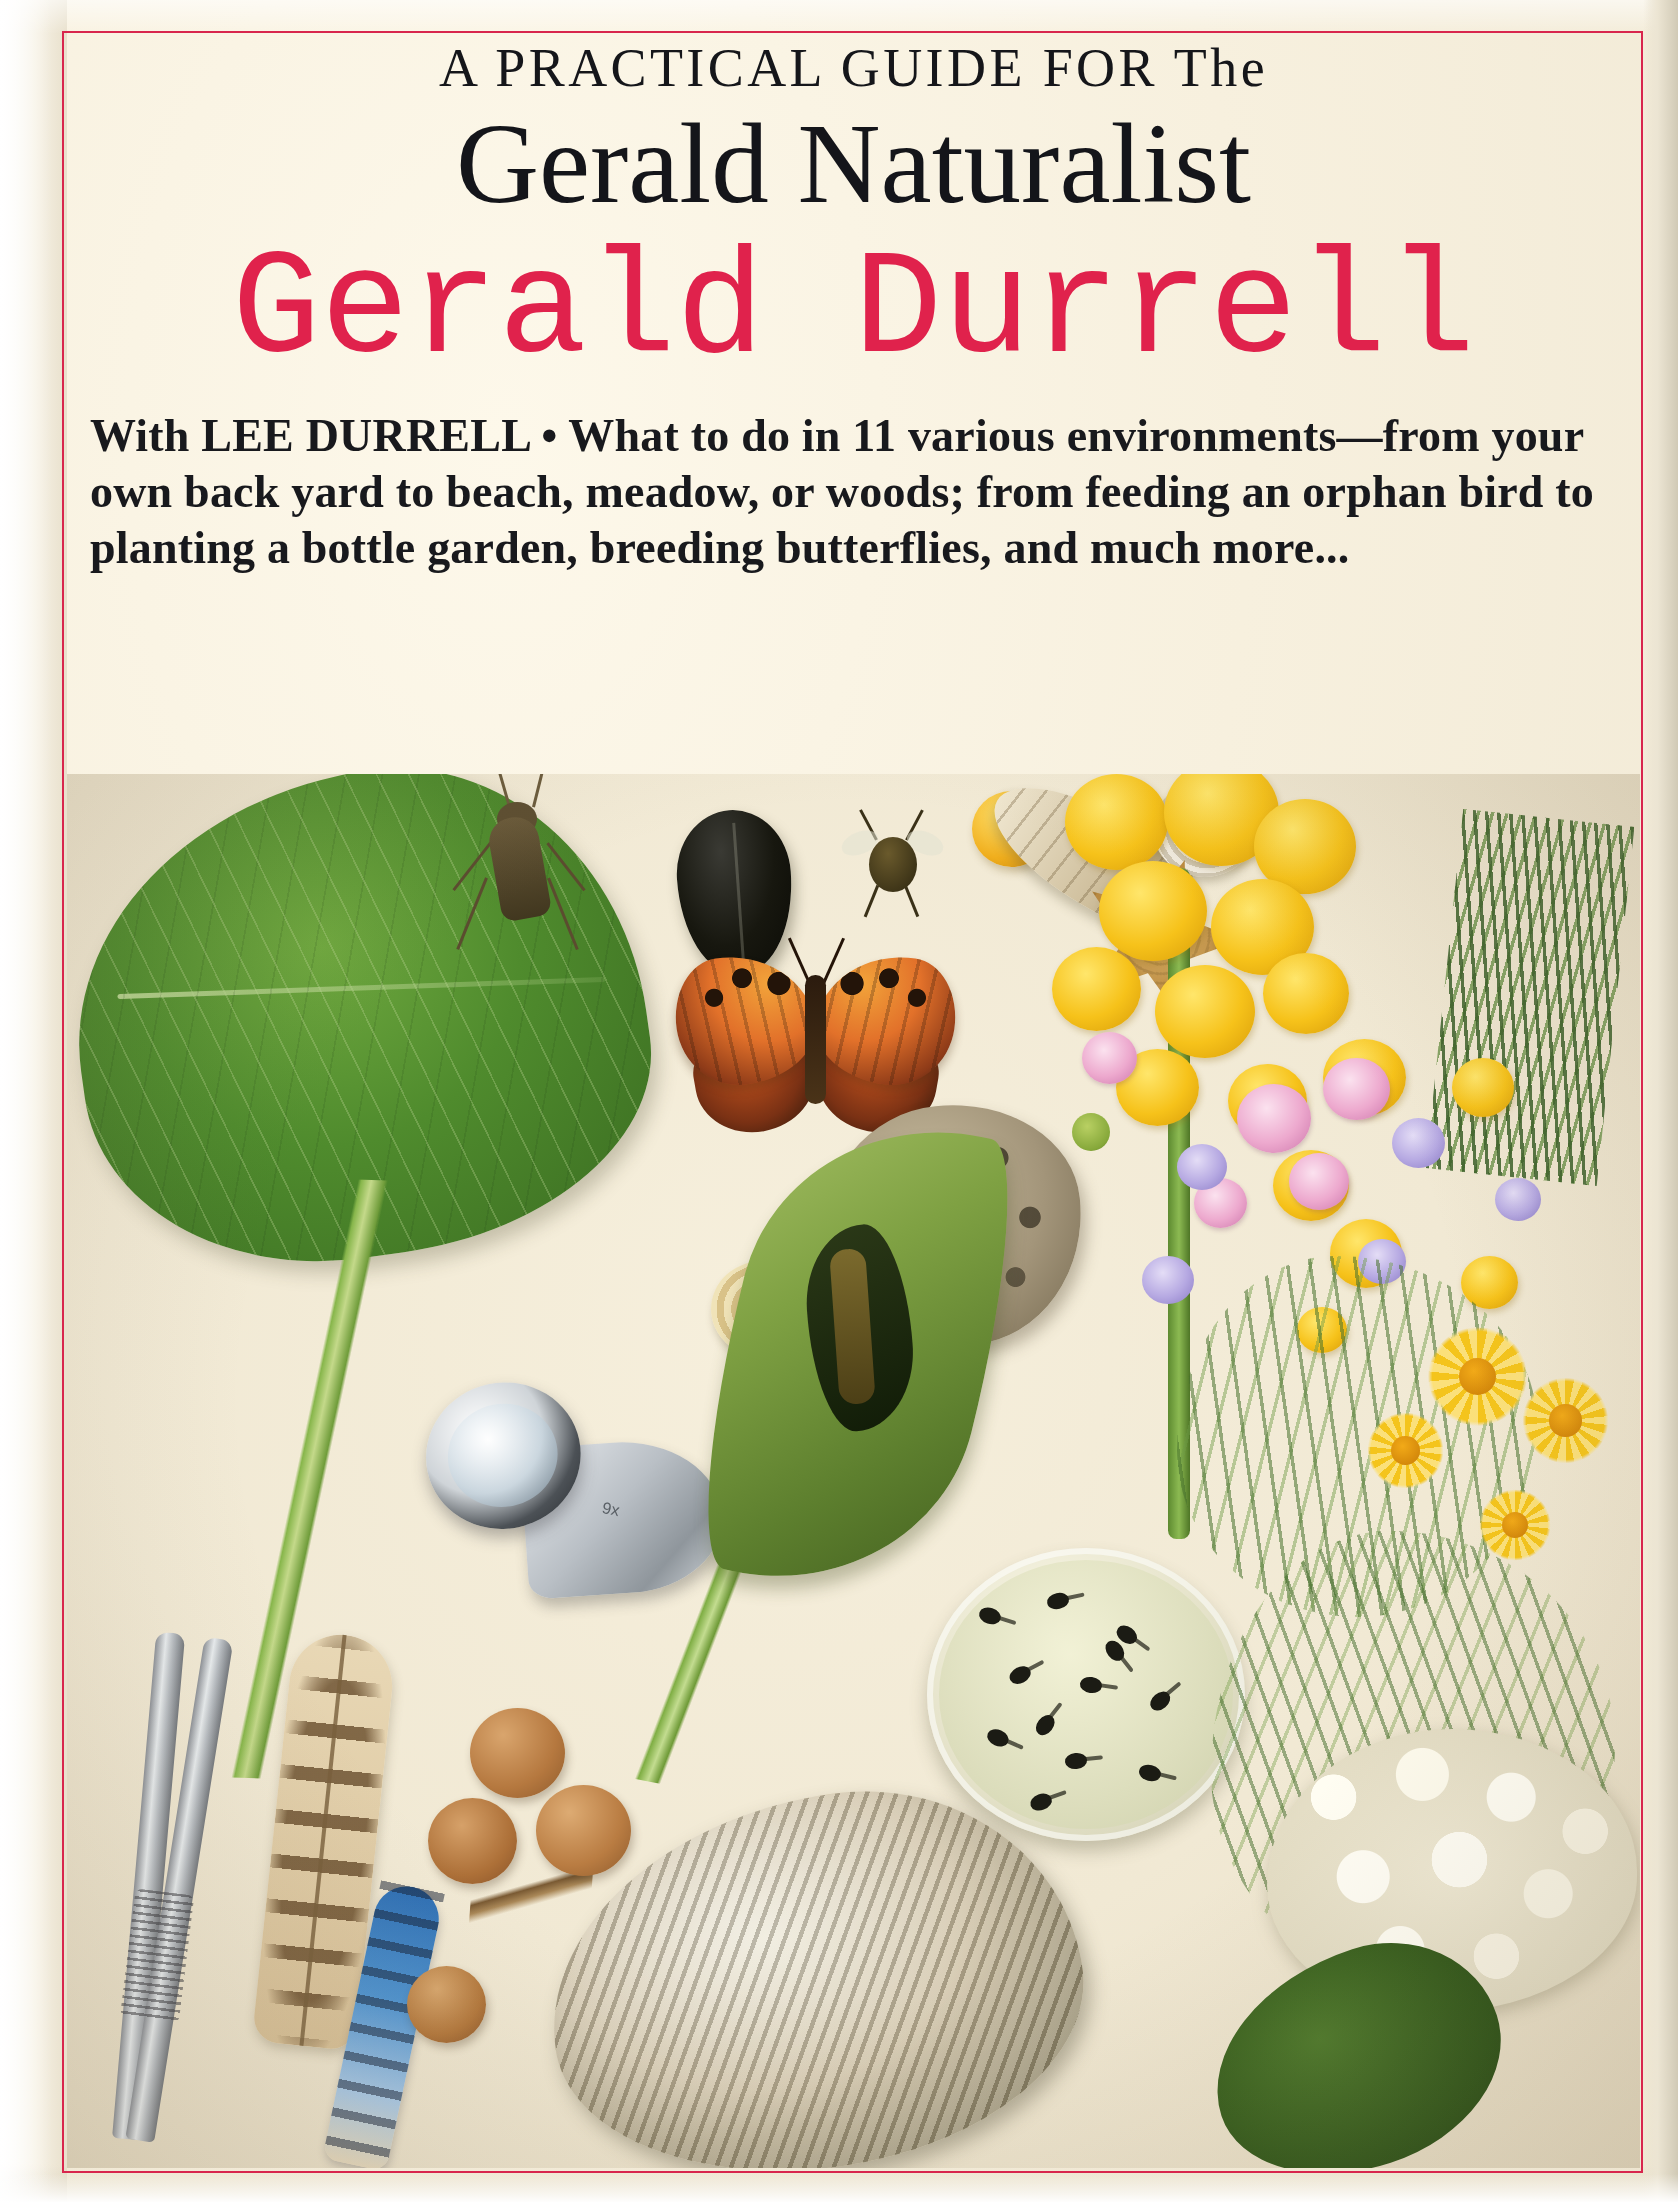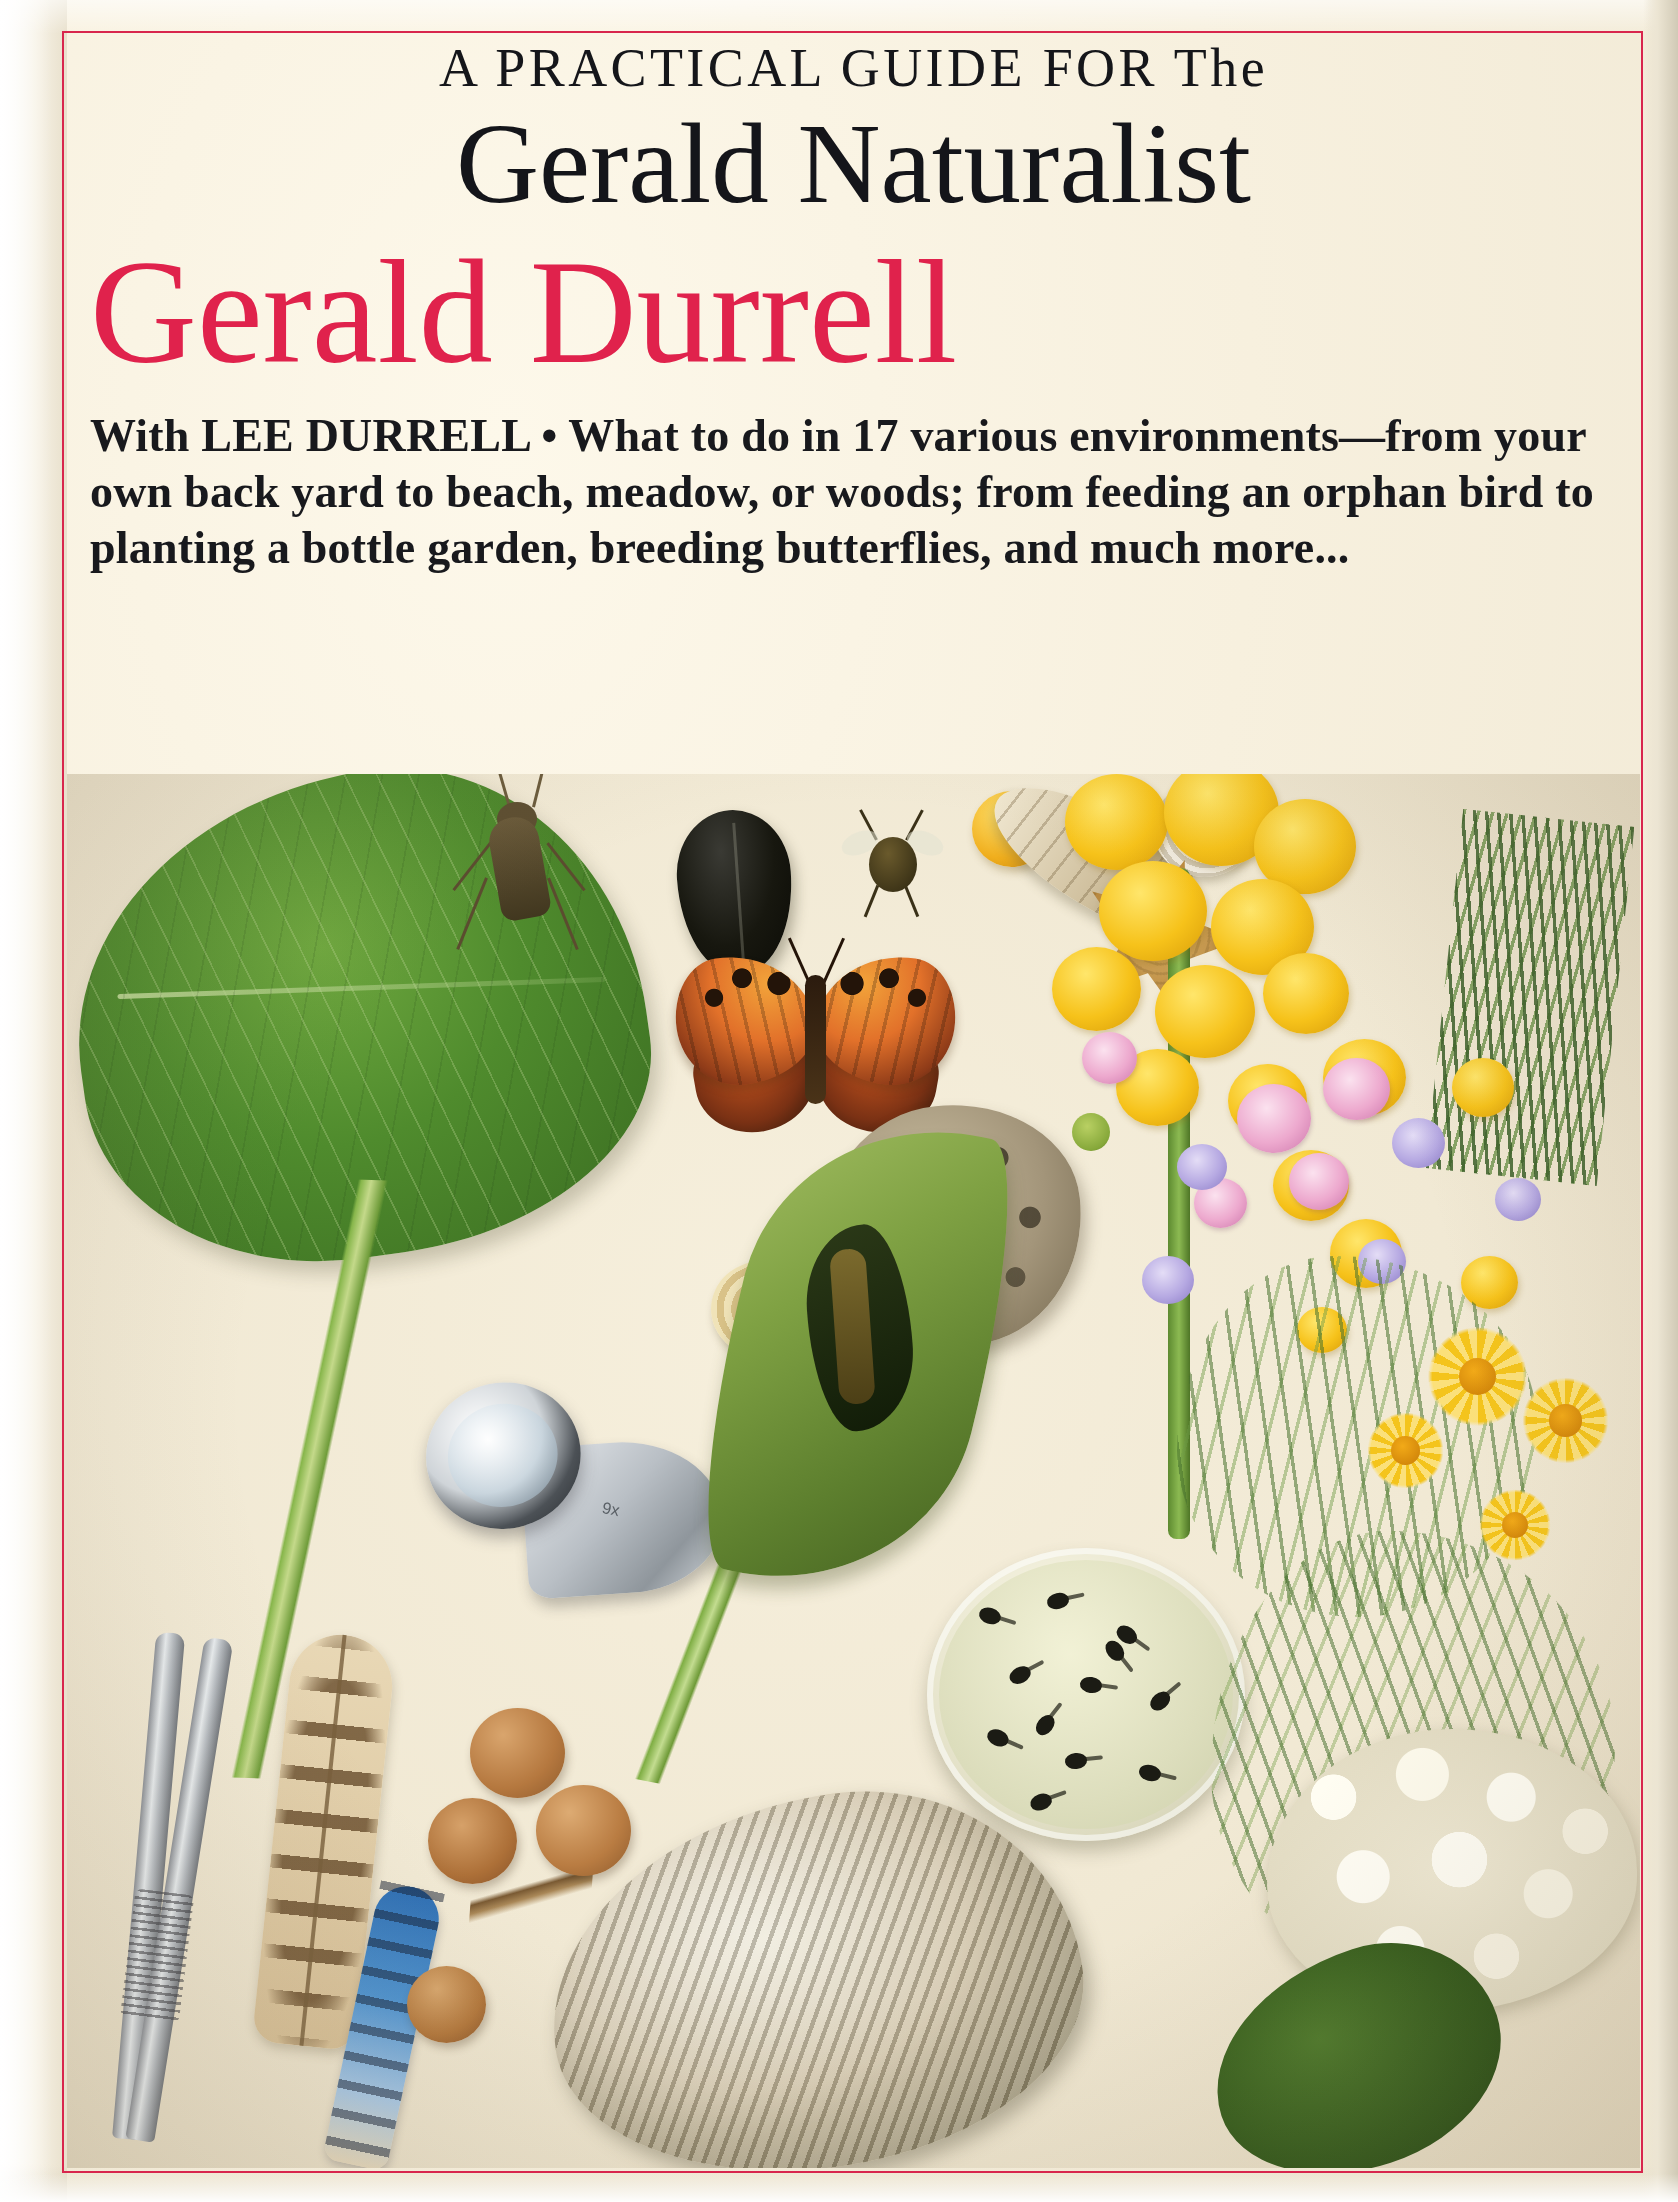--- a/index.html
+++ b/index.html
@@ -66,25 +66,25 @@
     font-family: "Liberation Serif", serif;
     color: #14151a;
     font-size: 115px;
     line-height: 1.02;
     text-align: center;
     margin-top: 10.3px;
     white-space: nowrap;
     font-weight: 400;
   }
   .author {
-    font-family: Liberation Serif, serif;
+    font-family: Liberation Mono, monospace;
     color: #e0224c;
     font-size: 148px;
     line-height: 1.0;
-    text-align: left;
+    text-align: center;
     margin-top: 15.5px;
     white-space: nowrap;
     font-weight: 400;
   }
   .subtitle {
     font-family: "Liberation Serif", serif;
     color: #18191d;
     font-size: 46px;
     line-height: 1.21;
     text-align: left;
@@ -593,21 +593,21 @@
 <div class="cover">
   <div class="spine-shadow"></div>
   <div class="paper-edge"></div>
 
   <div class="keyline"></div>
 
   <div class="textblock">
     <div class="kicker">A PRACTICAL GUIDE FOR The</div>
     <div class="title">Gerald Naturalist</div>
     <div class="author">Gerald Durrell</div>
-    <div class="subtitle">With LEE DURRELL • What to do in 17 various environments—from your own back yard to beach, meadow, or woods; from feeding an orphan bird to planting a bottle garden, breeding butterflies, and much more...</div>
+    <div class="subtitle">With LEE DURRELL • What to do in 11 various environments—from your own back yard to beach, meadow, or woods; from feeding an orphan bird to planting a bottle garden, breeding butterflies, and much more...</div>
   </div>
 
   <div class="photo">
 
     <div class="obj leaf">
       <div class="leaf-veins"></div>
     </div>
     <div class="obj leaf-stem"></div>
 
     <div class="obj tweezers">

